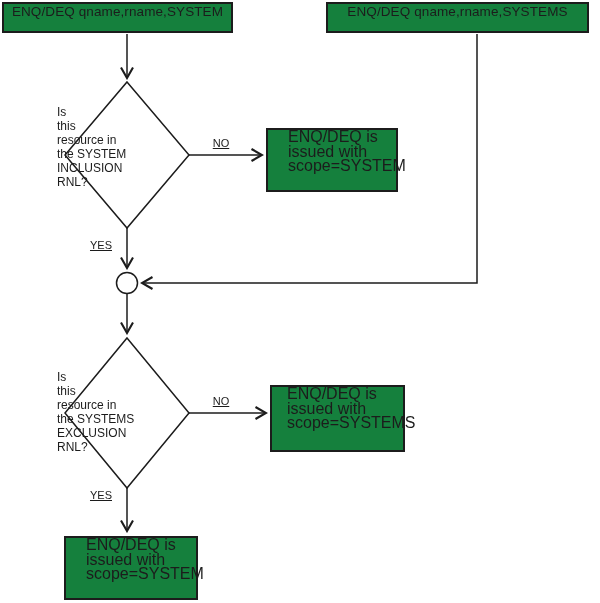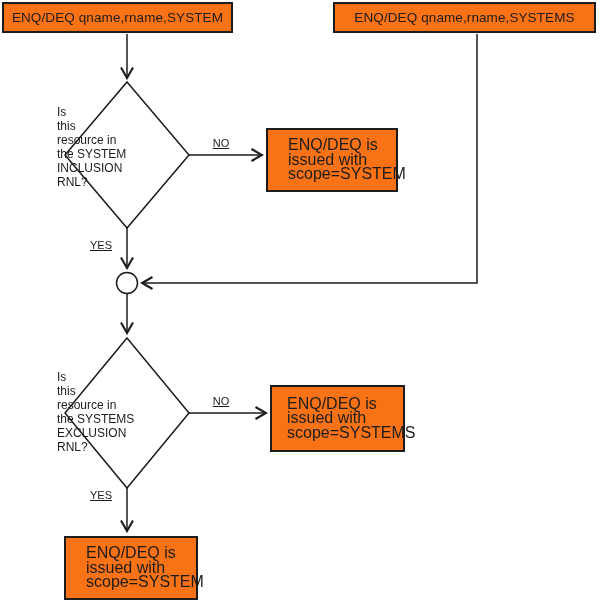--- a/index.html
+++ b/index.html
@@ -13,23 +13,22 @@
     overflow: hidden;
   }
   .wires {
     position: absolute;
     left: 0; top: 0;
   }
   .box {
     position: absolute;
     box-sizing: border-box;
     border: 2px solid #1c1c1c;
-    background: #f97316;
+    background: #15803d;
     display: flex;
-    align-items: center;
   }
   .entry {
     justify-content: center;
     font-size: 13.5px;
     letter-spacing: 0.1px;
   }
   .result {
     font-size: 16px;
     line-height: 14.5px;
     white-space: pre-line;
@@ -77,21 +76,21 @@
 
     <path d="M189,413 H266" fill="none" stroke="#1c1c1c" stroke-width="1.5" marker-end="url(#arrow)"></path>
 
     <path d="M127,488 V531" fill="none" stroke="#1c1c1c" stroke-width="1.5" marker-end="url(#arrow)"></path>
   </svg>
 
   <div class="box entry" style="left:2px; top:2px; width:231px; height:31px;">
     <span>ENQ/DEQ qname,rname,SYSTEM</span>
   </div>
 
-  <div class="box entry" style="left:333px; top:2px; width:263px; height:31px;">
+  <div class="box entry" style="left:326px; top:2px; width:263px; height:31px;">
     <span>ENQ/DEQ qname,rname,SYSTEMS</span>
   </div>
 
   <div class="diamond-text" style="left:57px; top:105px; width:140px;">Is
 this
 resource in
 the SYSTEM
 INCLUSION
 RNL?</div>
 

